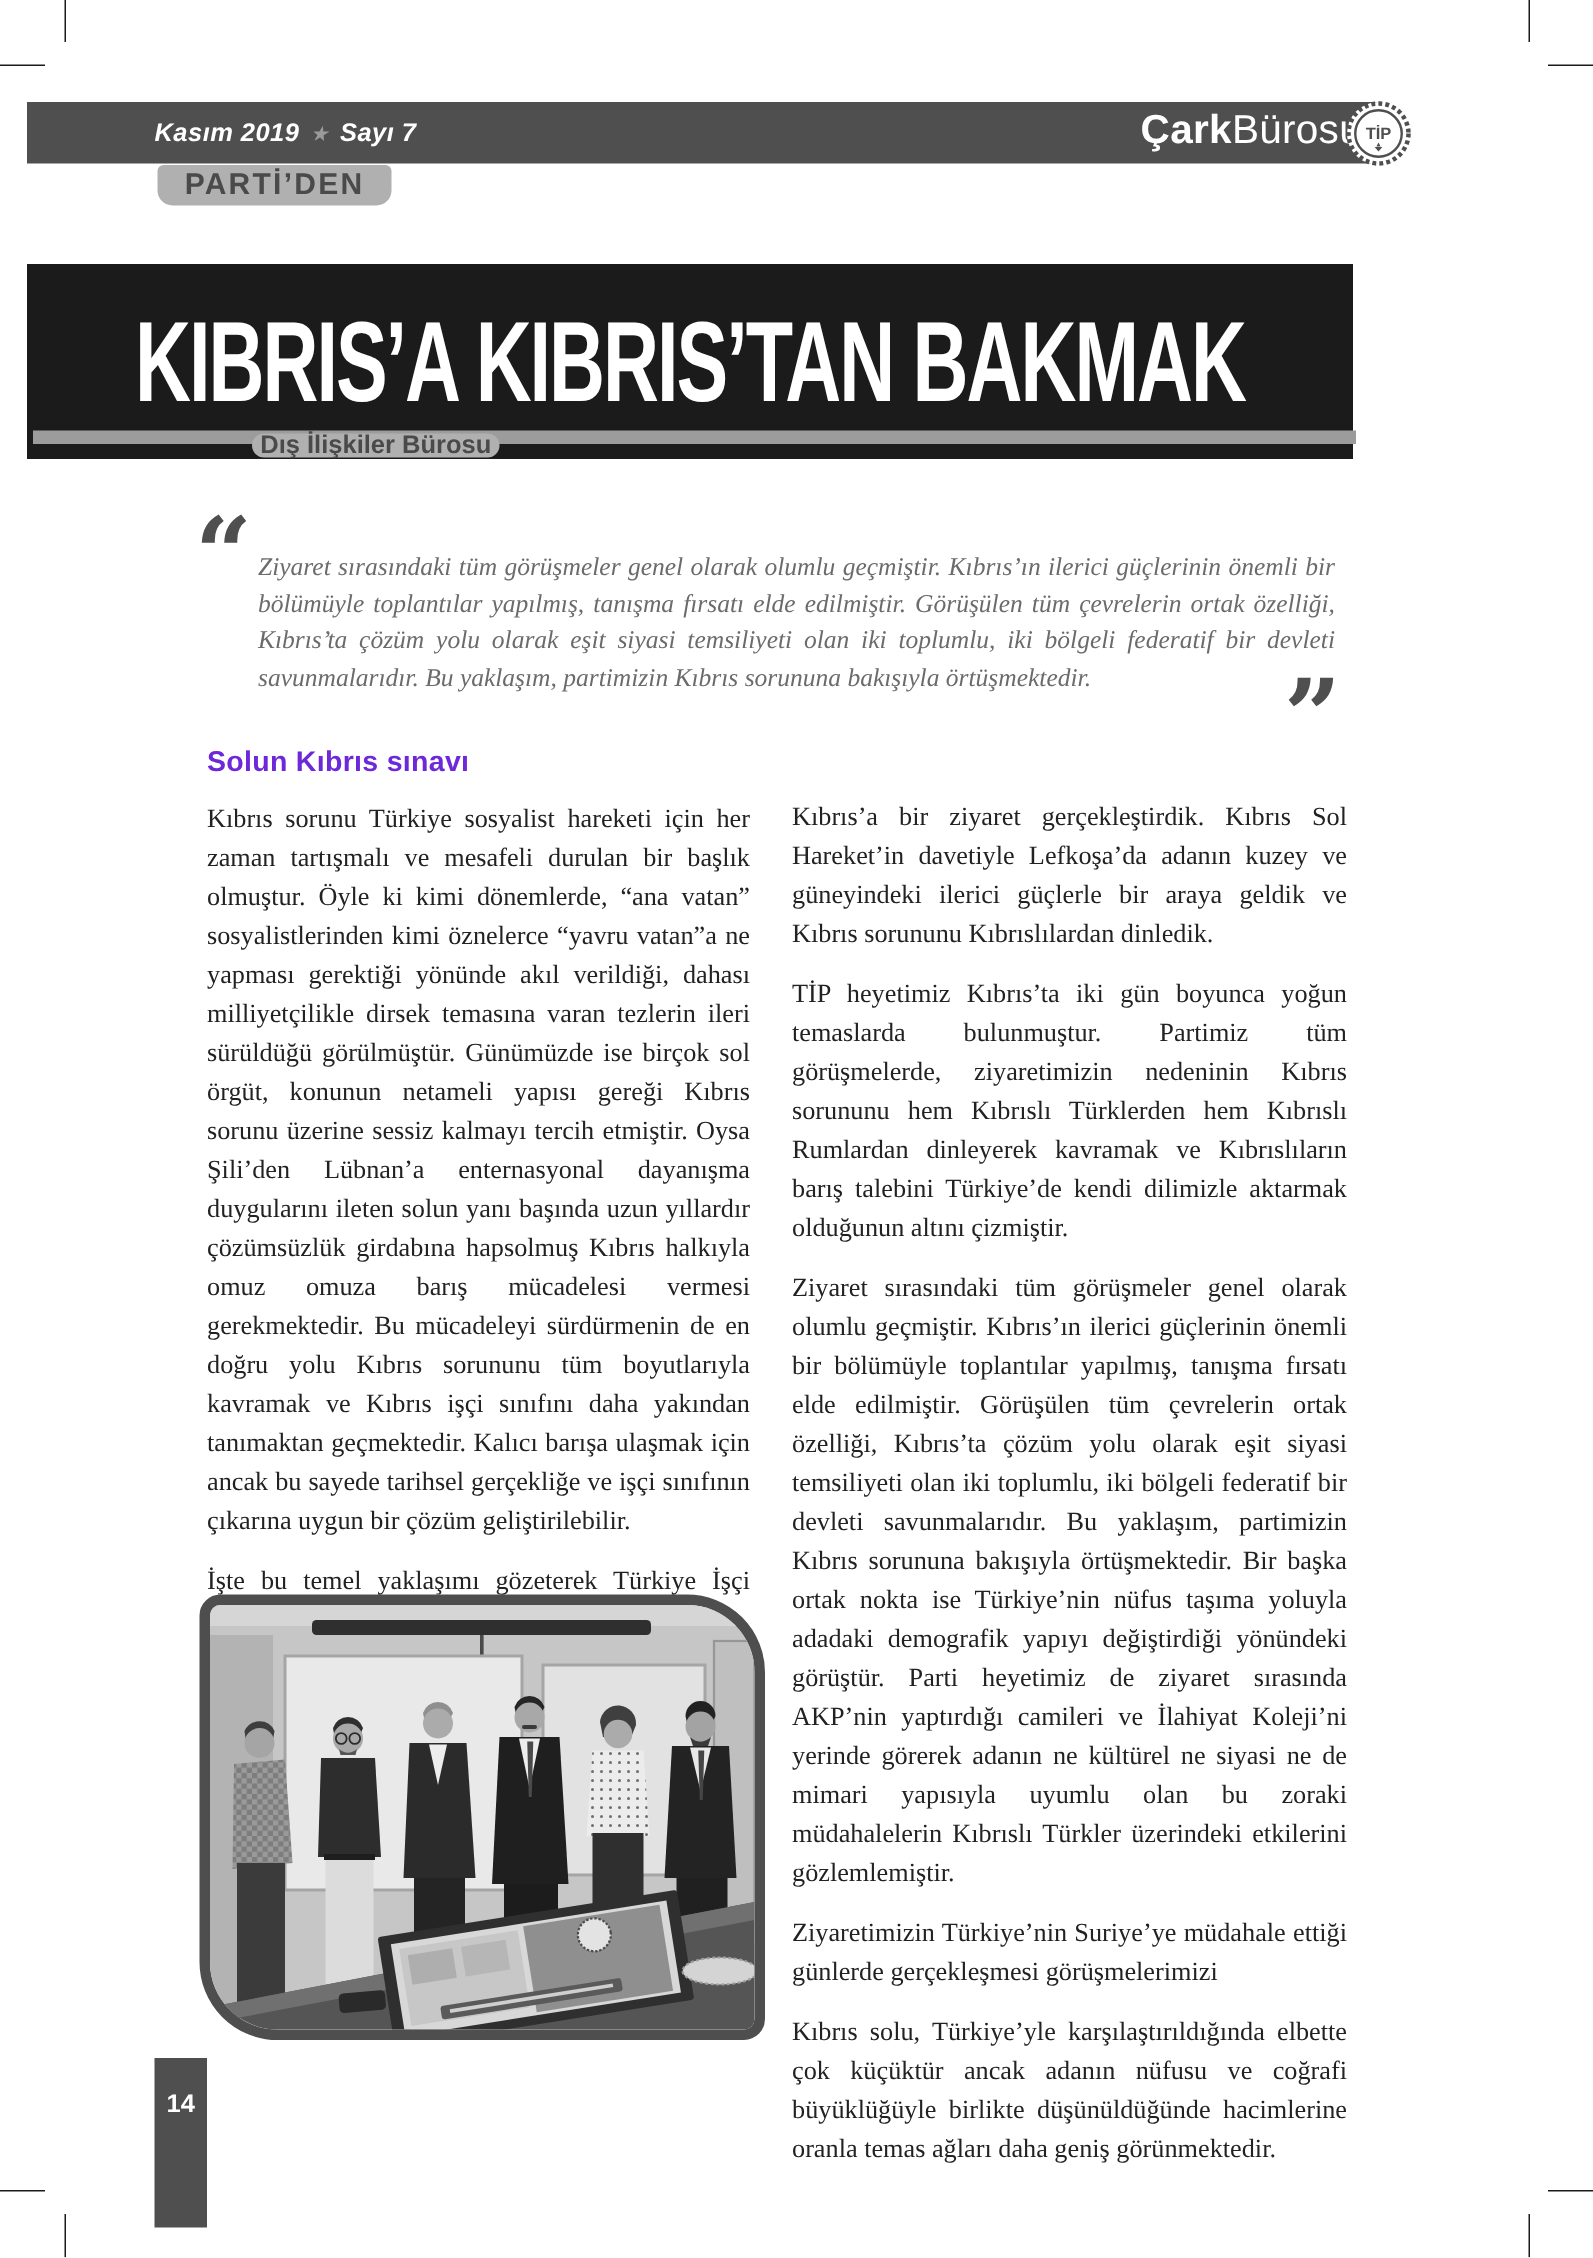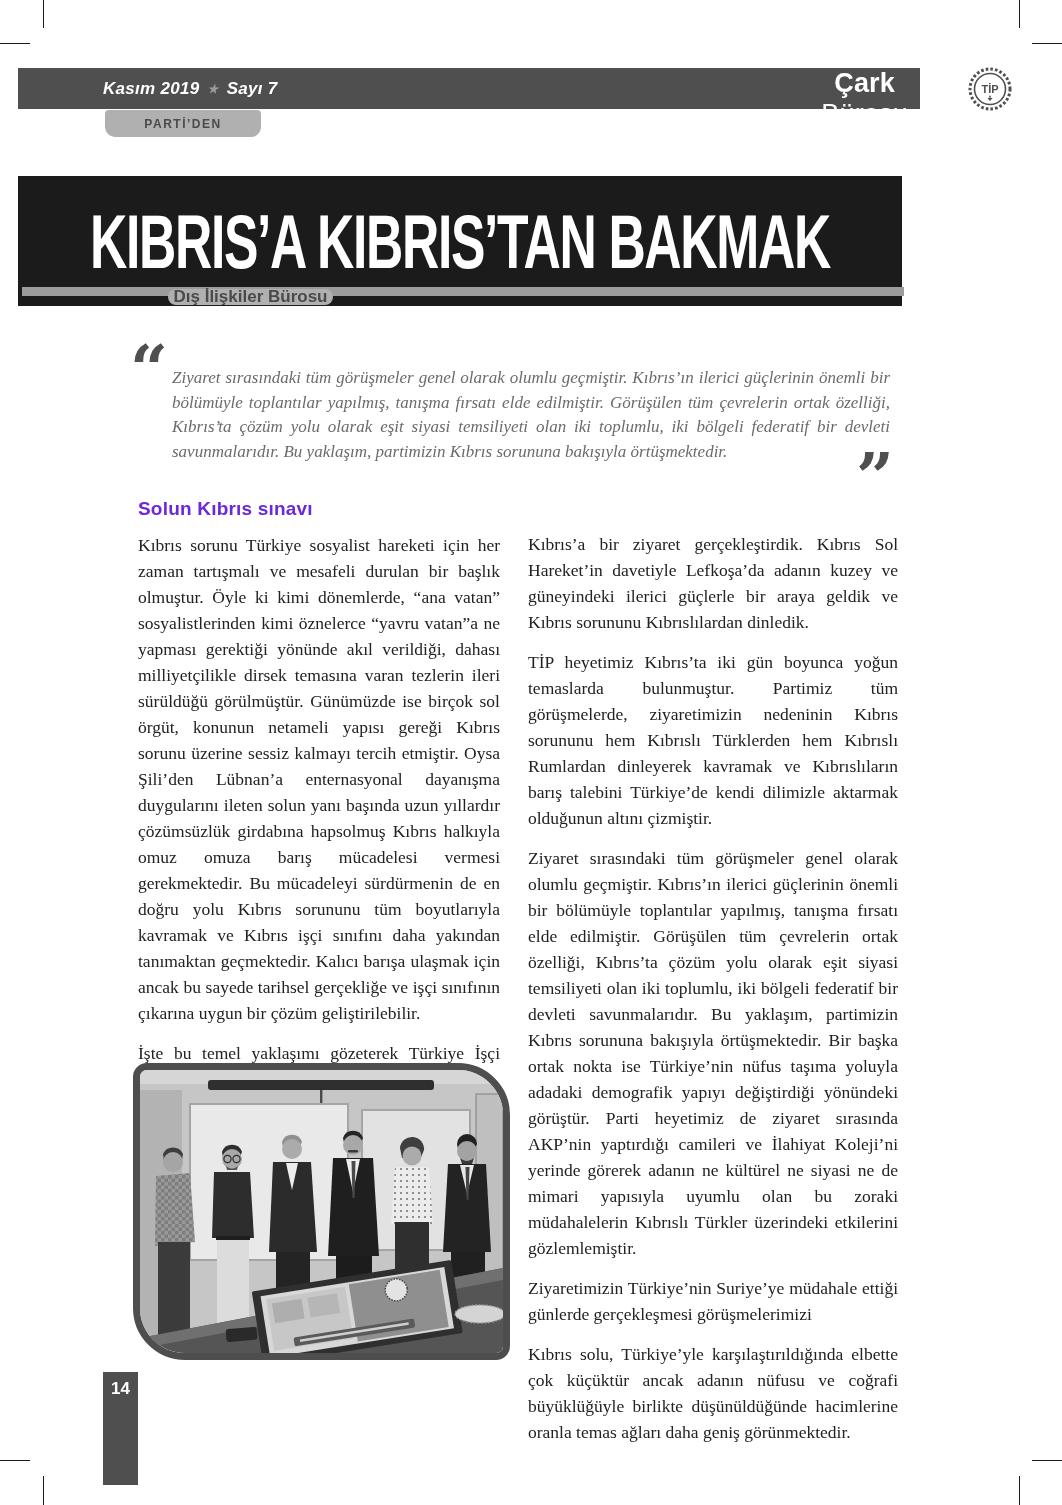--- a/index.html
+++ b/index.html
@@ -10,28 +10,28 @@
   
   .crop{position:absolute;background:#1a1a1a;}
 
   
   .topbar{position:absolute;left:18px;top:68px;width:902px;height:41px;background:#4f4f4f;
           display:flex;align-items:center;font-family:"Liberation Sans", sans-serif;}
   .issue{position:absolute;left:85px;top:0;height:41px;display:flex;align-items:center;
          color:#fff;font-weight:bold;font-size:17px;letter-spacing:.3px;font-style:italic;}
   .issue .star{color:#9a9a9a;font-size:12px;margin:0 8px;}
   .brand{position:absolute;right:12px;top:0;height:37px;display:flex;align-items:center;
-         color:#fff;font-size:27px;letter-spacing:.2px;flex-direction:column;}
+         color:#fff;font-size:27px;letter-spacing:.2px;}
   .brand .b1{font-weight:800;}
   .brand .b2{font-weight:400;}
-  .logo{position:absolute;left:968px;top:67px;width:44px;height:44px;}
+  .logo{position:absolute;left:897px;top:67px;width:44px;height:44px;}
 
   .tag{background:#b0b0b0;color:#4a4a4a;font-family:"Liberation Sans", sans-serif;
        font-weight:bold;display:flex;align-items:center;justify-content:center;}
-  .tag-partiden{left:105px;top:110px;width:156px;height:27px;font-size:12px;
+  .tag-partiden{left:105px;top:110px;width:156px;height:27px;font-size:20px;
        letter-spacing:1.5px;border-radius:4px 4px 10px 10px;}
   .tag-byline{left:168px;top:289px;width:165px;height:16px;font-size:17px;
        border-radius:8px;z-index:3;}
 
   
   .titleblock{position:absolute;left:18px;top:176px;width:884px;height:130px;background:#1b1b1b;
        display:flex;align-items:center;justify-content:center;overflow:hidden;}
   .titletext{display:inline-block;white-space:nowrap;color:#fff;
        font-family:"Liberation Sans", sans-serif;font-weight:700;font-size:76px;
        letter-spacing:-2px;transform:scaleX(.68);transform-origin:50% 50%;}
@@ -52,21 +52,21 @@
   .col p{margin:0 0 14px 0;font-size:17.5px;line-height:26px;text-align:justify;}
 
   
   .photo{position:absolute;left:133px;top:1063px;width:377px;height:297px;box-sizing:border-box;
        border:7px solid #4e4e4e;border-radius:14px 52px 14px 52px;overflow:hidden;background:#c6c6c6;}
   .photo svg{display:block;width:100%;height:100%;}
 
   
   .pagetab{position:absolute;left:103px;top:1372px;width:35px;height:113px;background:#4f4f4f;
        color:#fff;font-family:"Liberation Sans", sans-serif;font-weight:bold;font-size:17px;
-       display:flex;justify-content:center;align-items:flex-start;padding-top:7px;box-sizing:border-box;}
+       display:flex;justify-content:center;align-items:flex-start;padding-top:21px;box-sizing:border-box;}
 </style>
 </head>
 <body>
 
 <div class="page">
 
   <div class="crop" style="left:43px;top:0;width:1px;height:28px;"></div>
   <div class="crop" style="left:0;top:43px;width:30px;height:1px;"></div>
   <div class="crop" style="left:1019px;top:0;width:1px;height:28px;"></div>
   <div class="crop" style="left:1032px;top:43px;width:30px;height:1px;"></div>

